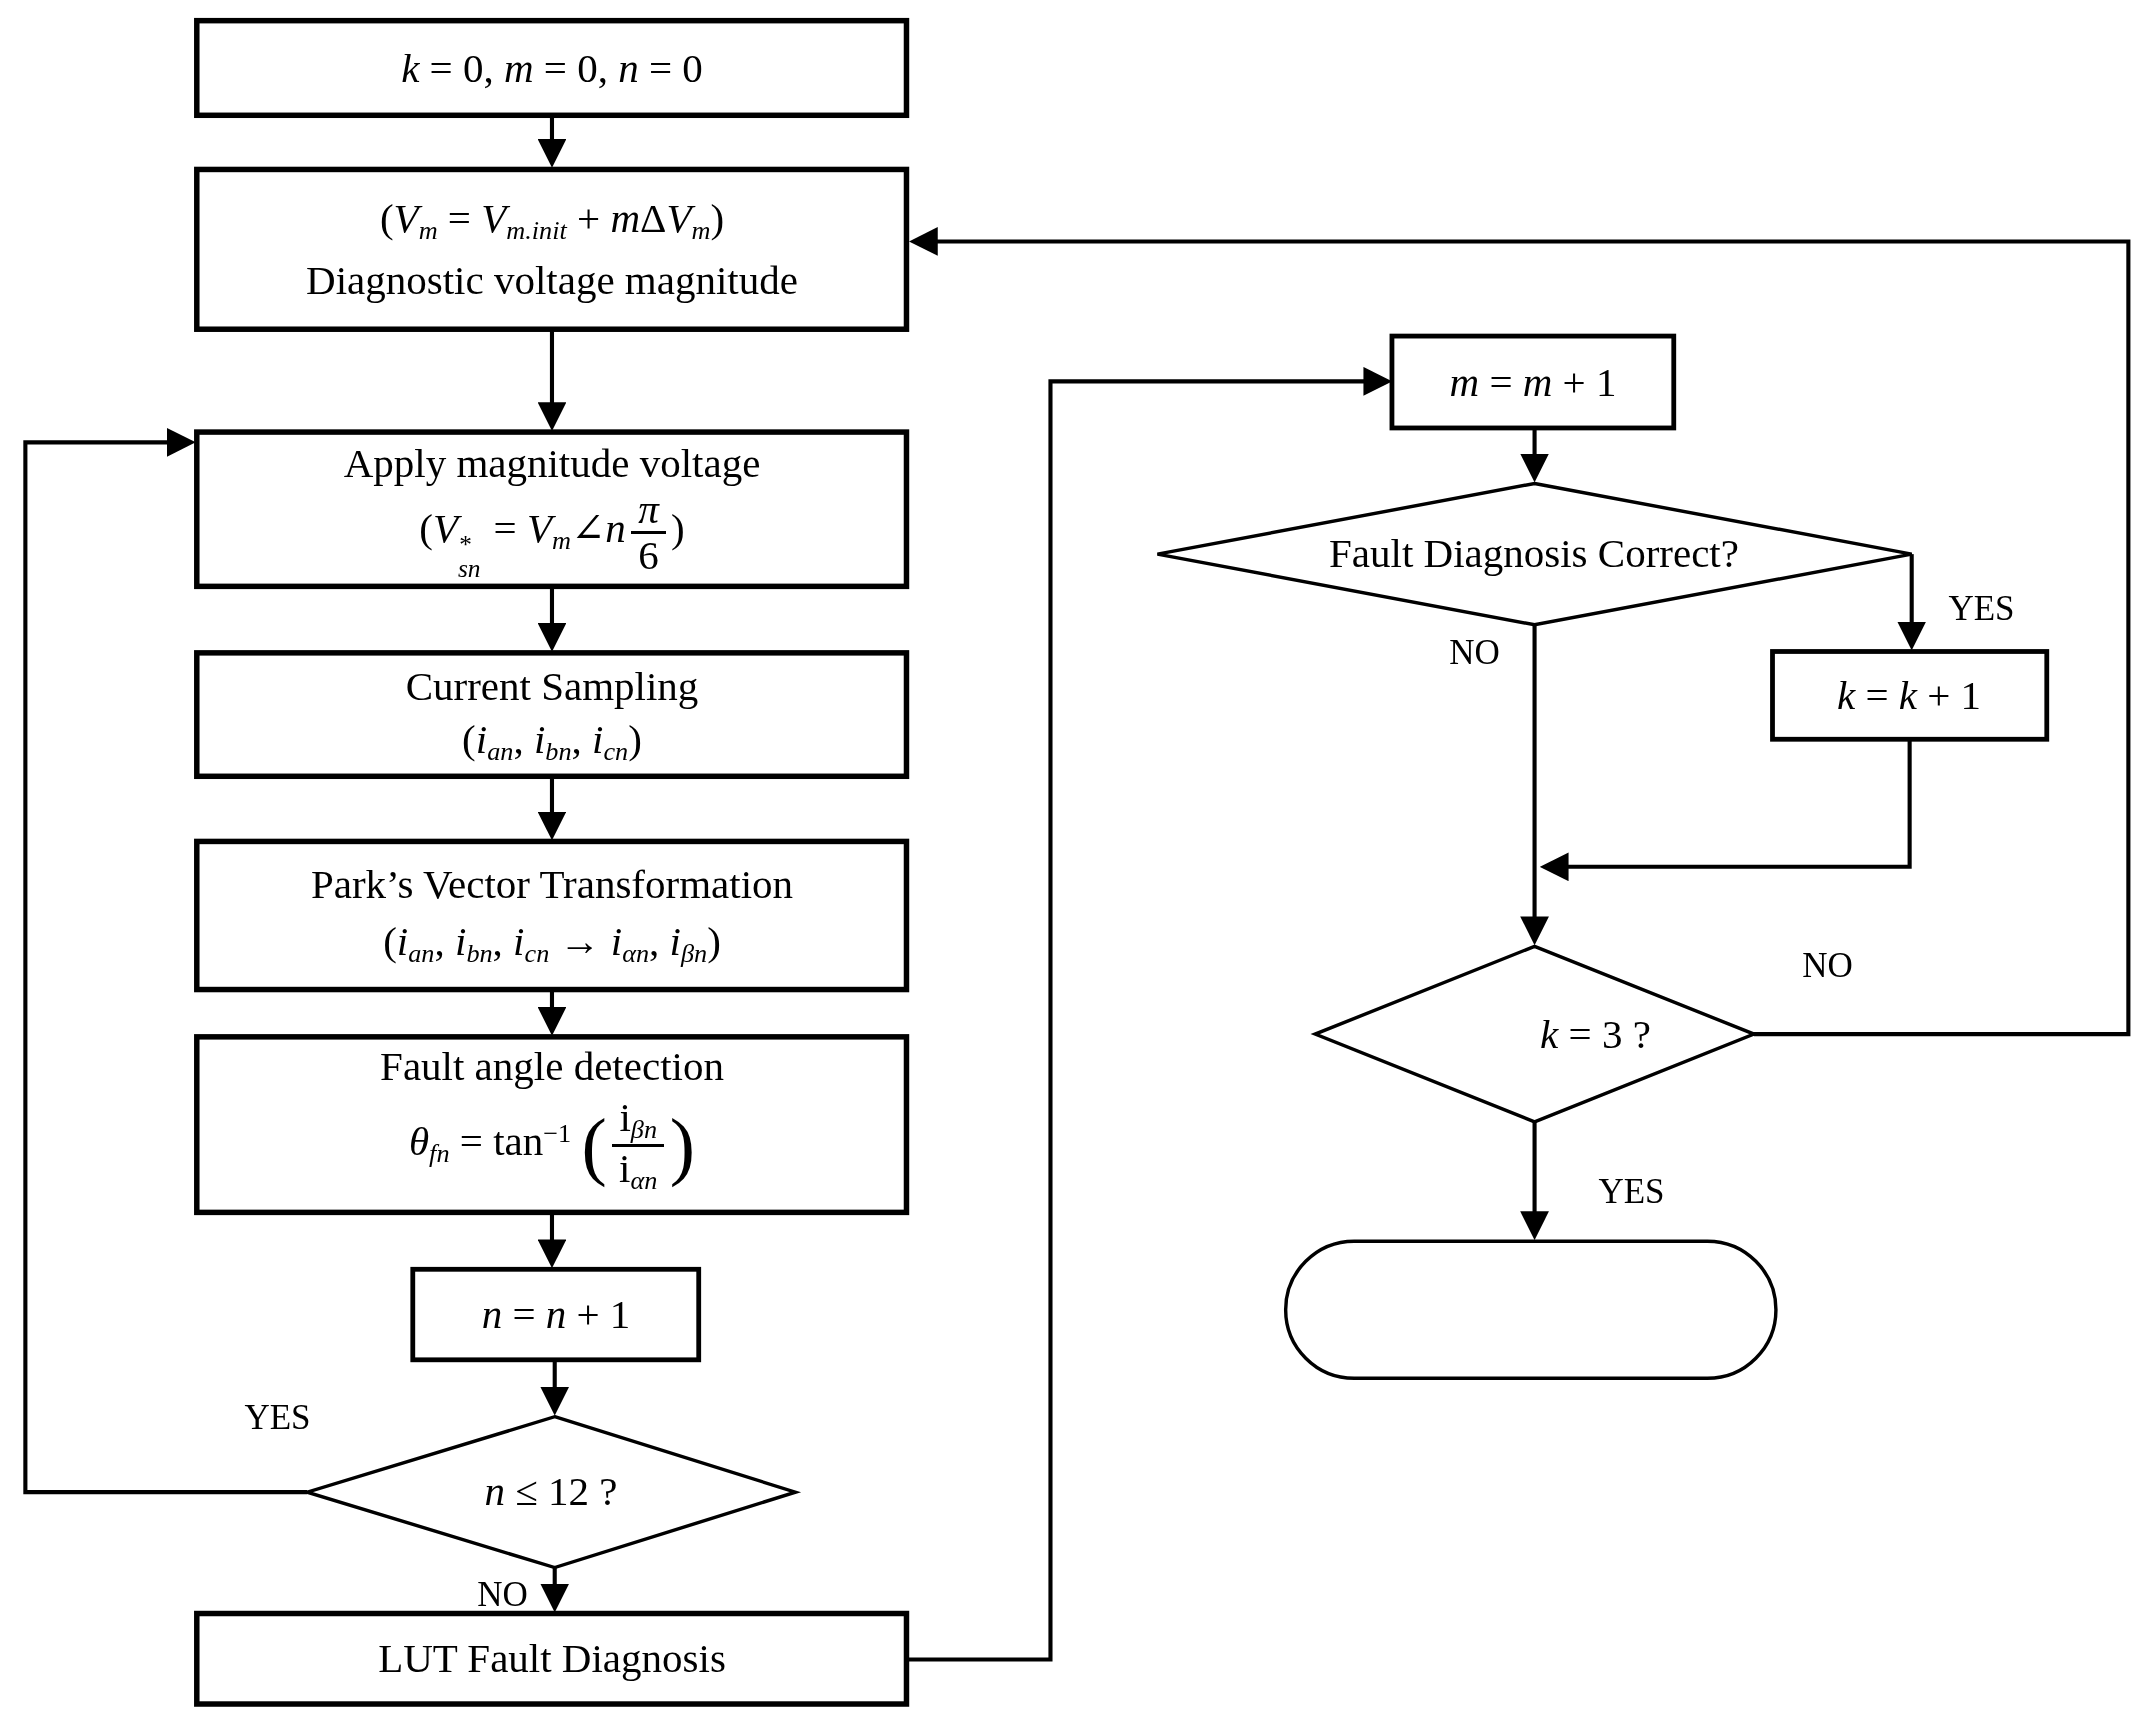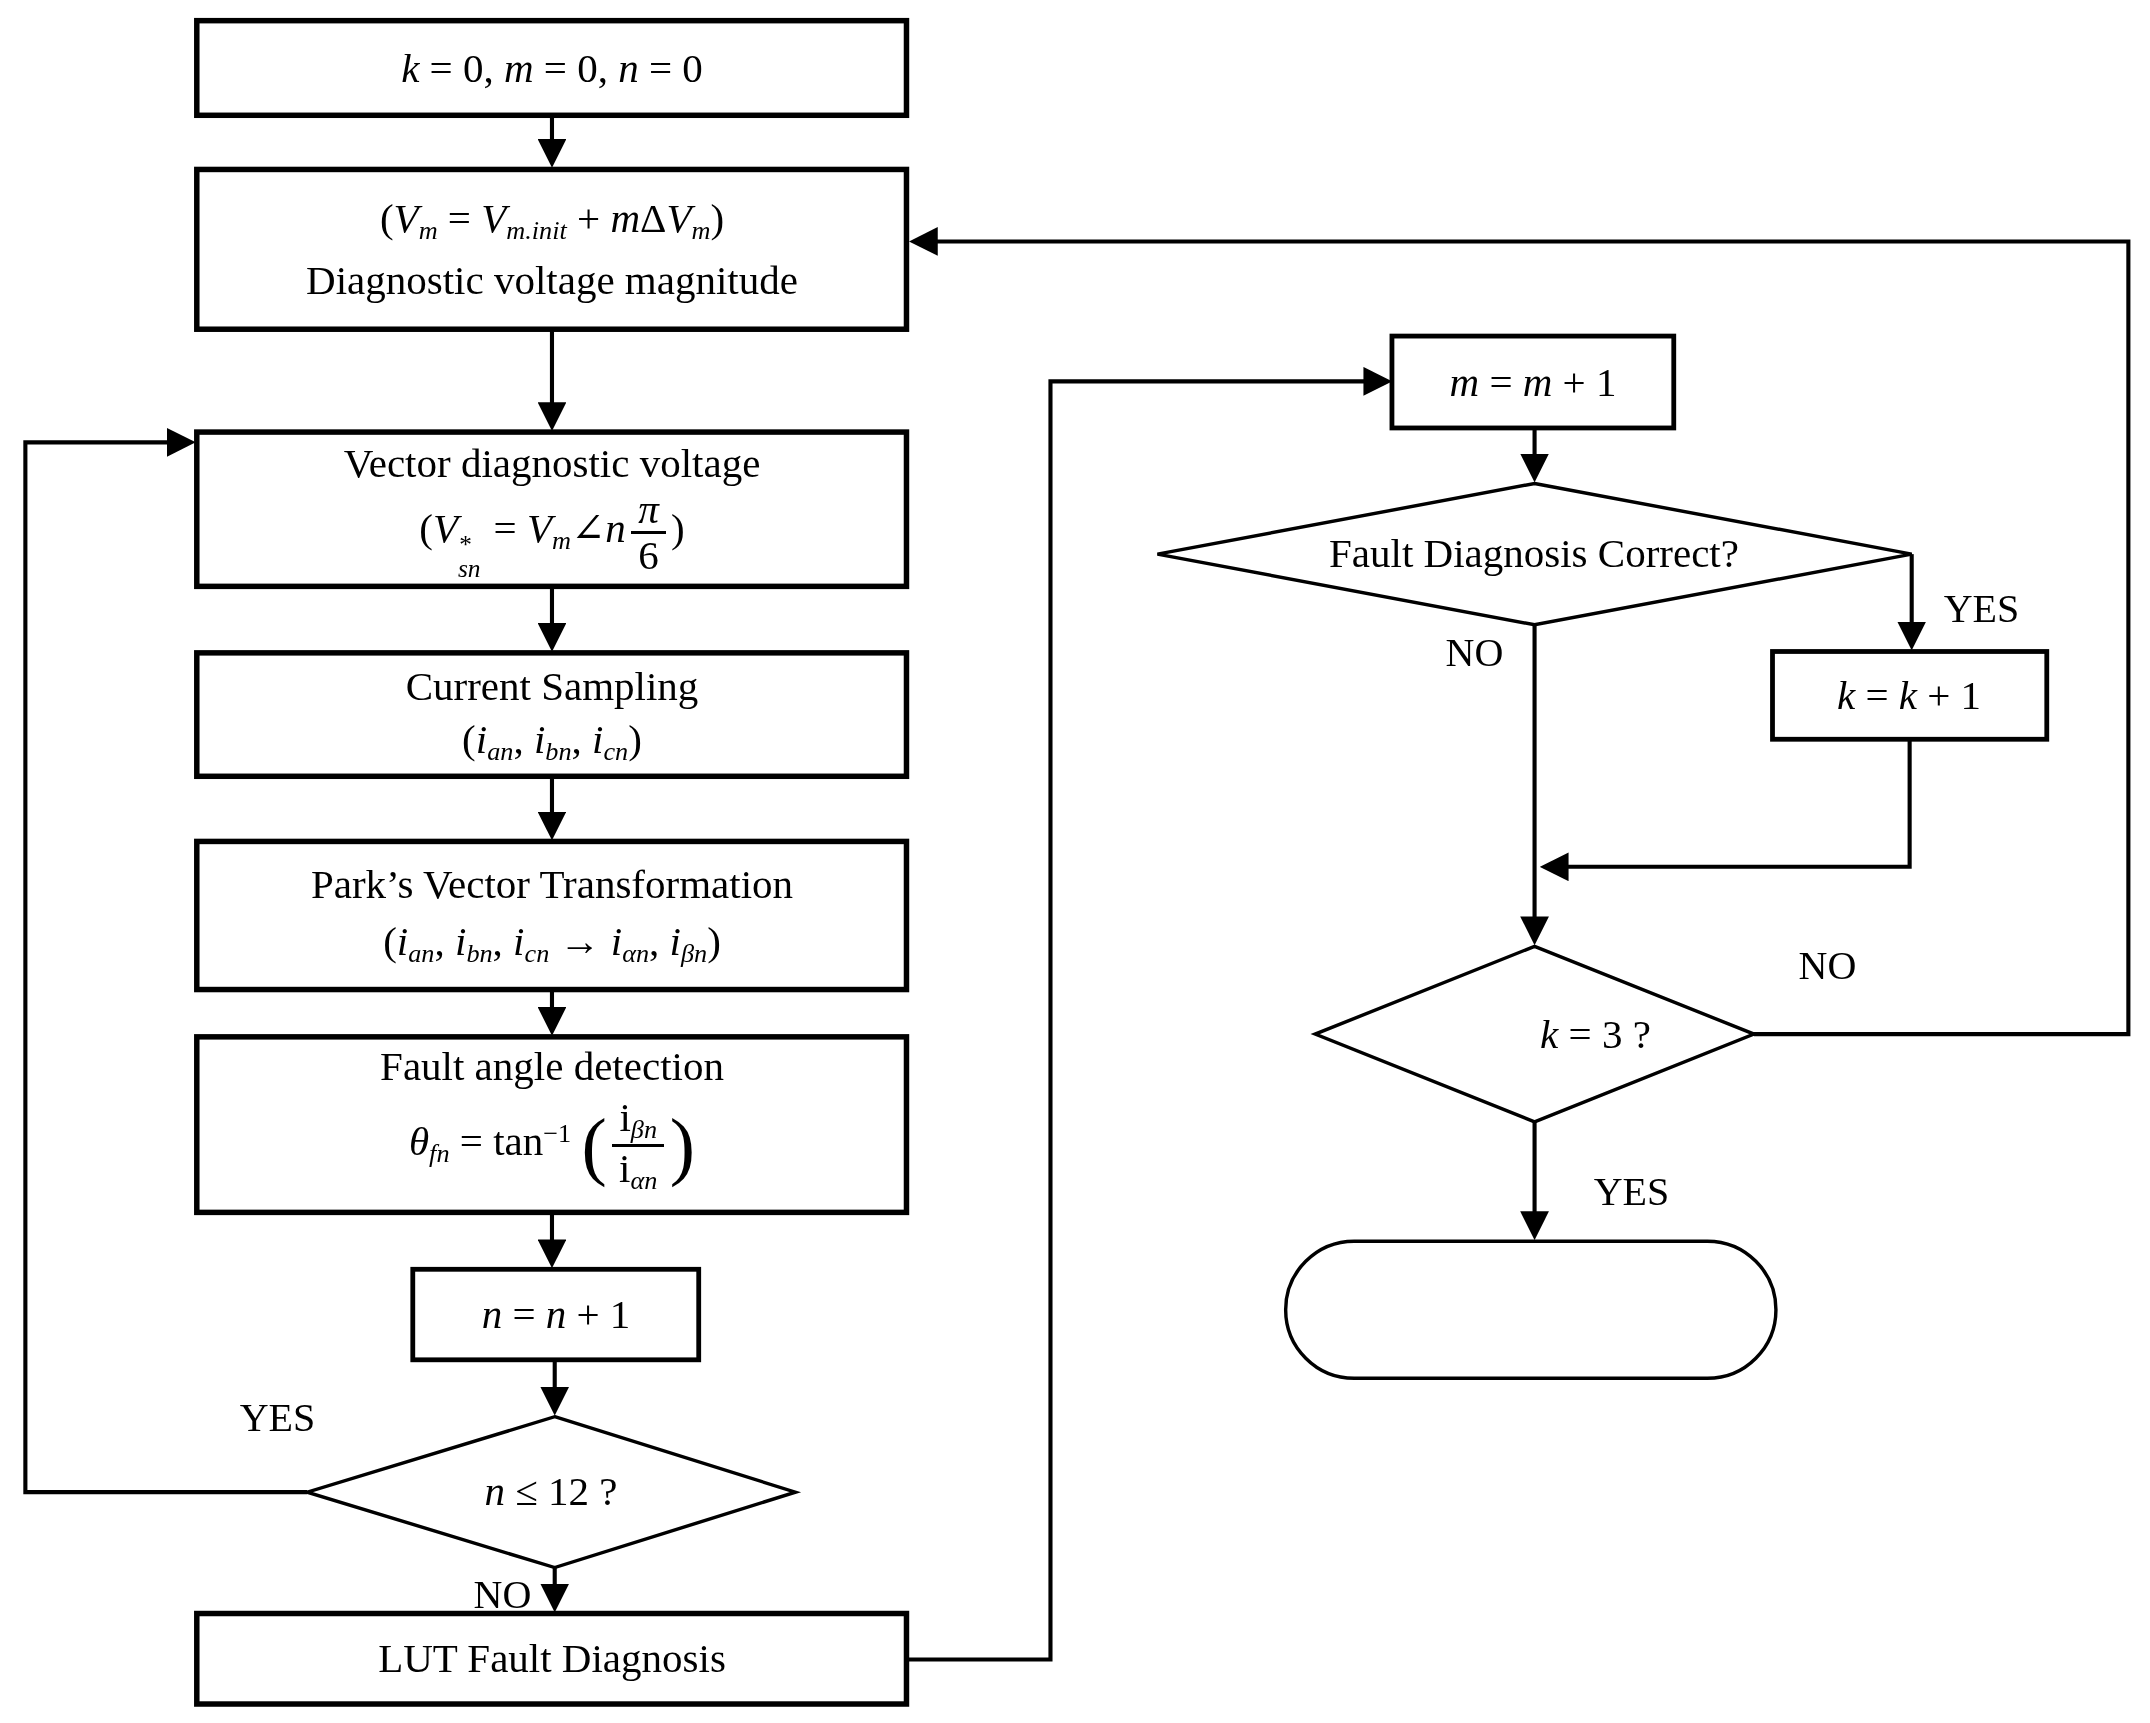--- a/index.html
+++ b/index.html
@@ -25,21 +25,21 @@
   .sb{font-size:64%;vertical-align:-0.28em;}
   .sp{font-size:64%;vertical-align:0.5em;}
   .bigp{font-size:185%;font-weight:400;vertical-align:middle;line-height:0;}
   .frac{display:inline-block;vertical-align:middle;text-align:center;margin:0 5.5px;line-height:1.05;}
   .frac .num{display:block;padding:0 6.9px;}
   .frac .den{display:block;border-top:3.4px solid #000;padding:0 6.9px;}
   .ss{display:inline-flex;flex-direction:column;vertical-align:-0.45em;line-height:0.95;font-size:62%;font-style:italic;text-align:left;margin-right:2.7px;}
   .flabel{
     position:absolute;width:151px;height:51px;
     display:flex;align-items:center;justify-content:center;
-    font-size:40px;white-space:nowrap;
+    font-size:35px;white-space:nowrap;
   }
 </style>
 </head>
 <body>
 
 <div class="canvas">
 
   <svg class="layer" viewBox="0 0 3137 2514" xmlns="http://www.w3.org/2000/svg">
     <defs>
       <marker id="arr" viewBox="0 0 10 10" refX="8" refY="5" markerWidth="7" markerHeight="7" orient="auto-start-reverse">
@@ -85,21 +85,21 @@
   </svg>
 
   <div class="node" style="left:197px;top:20.6px;width:710px;height:95px;justify-content:center;">
       <div class="tl"><span class="it">k</span><span> = 0, </span><span class="it">m</span><span> = 0, </span><span class="it">n</span><span> = 0</span></div>
     </div>
   <div class="node" style="left:197px;top:169px;width:710px;height:160px;">
       <div class="tl"><span>(</span><span class="it">V</span><span class="it sb">m</span><span> = </span><span class="it">V</span><span class="it sb">m.init</span><span> + </span><span class="it">m</span><span>Δ</span><span class="it">V</span><span class="it sb">m</span><span>)</span></div>
       <div class="tl"><span>Diagnostic voltage magnitude</span></div>
     </div>
   <div class="node" style="left:197px;top:432px;width:710px;height:154px;gap:0px;">
-      <div class="tl"><span>Vector diagnostic voltage</span></div>
+      <div class="tl"><span>Apply magnitude voltage</span></div>
       <div class="tl"><span>(</span><span class="it">V</span><span class="ss">
           <span>*</span>
           <span>sn</span>
         </span><span> = </span><span class="it">V</span><span class="it sb">m</span><span>∠</span><span class="it">n</span><span class="frac"><span class="num"><span class="it">π</span></span><span class="den"><span>6</span></span></span><span>)</span></div>
     </div>
   <div class="node" style="left:197px;top:841px;width:710px;height:148px;">
       <div class="tl"><span>Park’s Vector Transformation</span></div>
       <div class="tl"><span>(</span><span class="it">i</span><span class="it sb">an</span><span>, </span><span class="it">i</span><span class="it sb">bn</span><span>, </span><span class="it">i</span><span class="it sb">cn</span><span> → </span><span class="it">i</span><span class="it sb">αn</span><span>, </span><span class="it">i</span><span class="it sb">βn</span><span>)</span></div>
     </div>
   <div class="node" style="left:197px;top:653px;width:710px;height:123px;gap:2.7px;">

